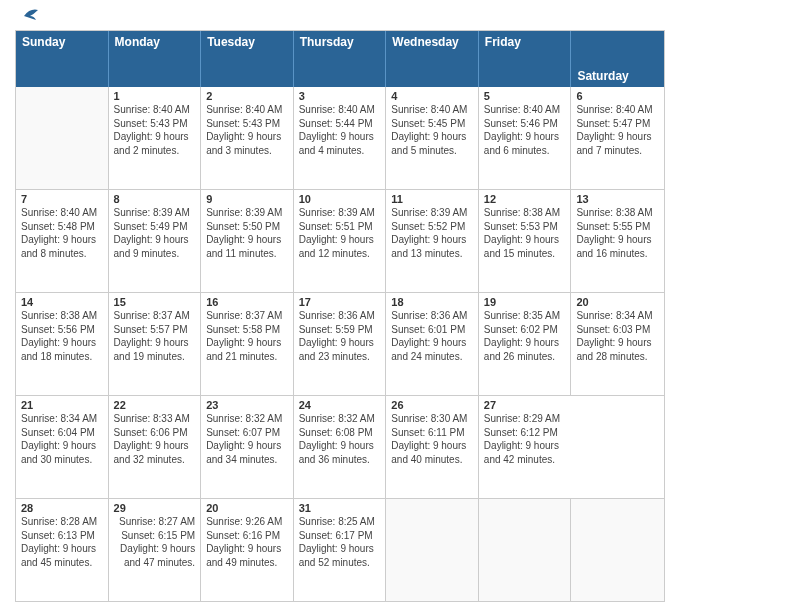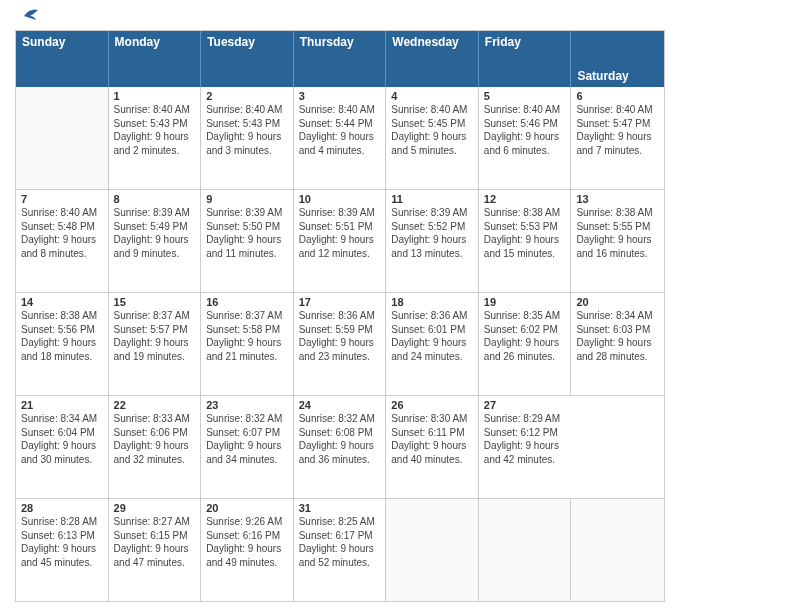--- a/index.html
+++ b/index.html
@@ -294,21 +294,21 @@
         </div>
         <div class="cal-row">
           <div class="cal-cell">
             <span class="day-number">28</span>
             <div class="cell-text" style="white-space: pre-line;">Sunrise: 8:28 AM
 Sunset: 6:13 PM
 Daylight: 9 hours and 45 minutes.</div>
           </div>
           <div class="cal-cell">
             <span class="day-number">29</span>
-            <div class="cell-text" style="white-space: pre-line;">Sunrise: 8:27 AM
+            <div class="cell-text" style="white-space: pre-line; text-align: right;">Sunrise: 8:27 AM
 Sunset: 6:15 PM
 Daylight: 9 hours and 47 minutes.</div>
           </div>
           <div class="cal-cell">
             <span class="day-number">20</span>
             <div class="cell-text" style="white-space: pre-line;">Sunrise: 9:26 AM
 Sunset: 6:16 PM
 Daylight: 9 hours and 49 minutes.</div>
           </div>
           <div class="cal-cell">

